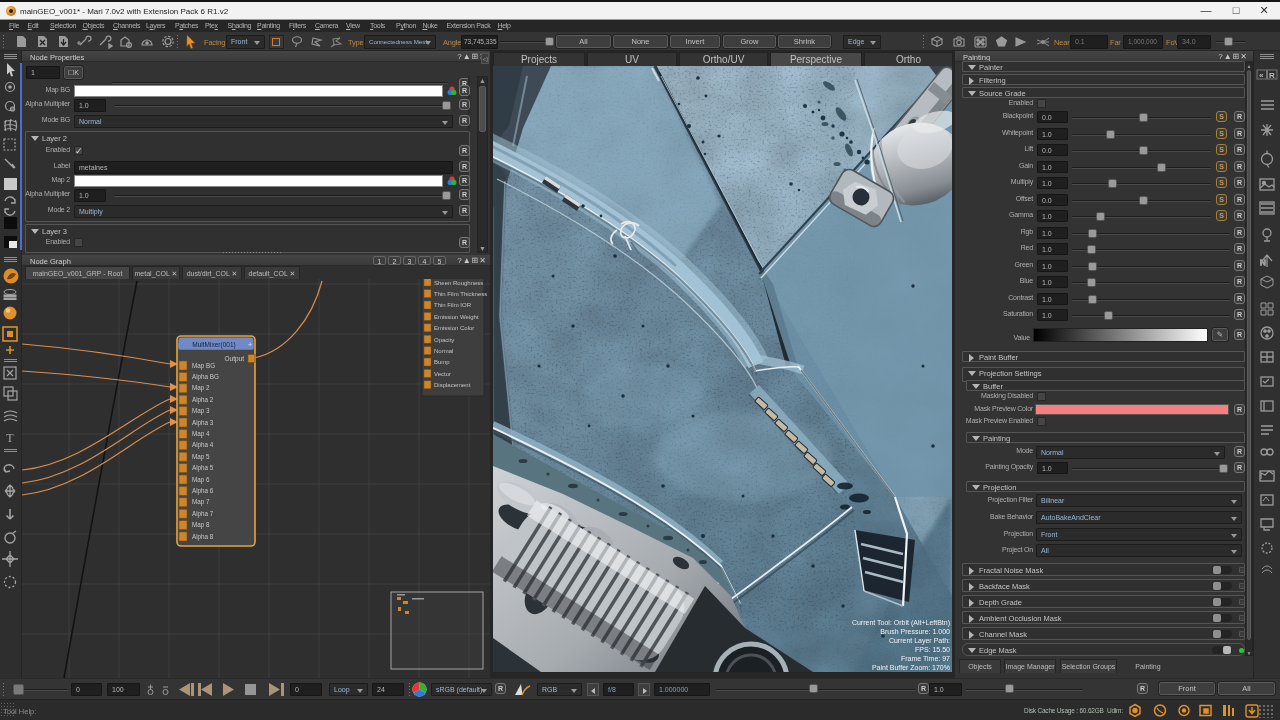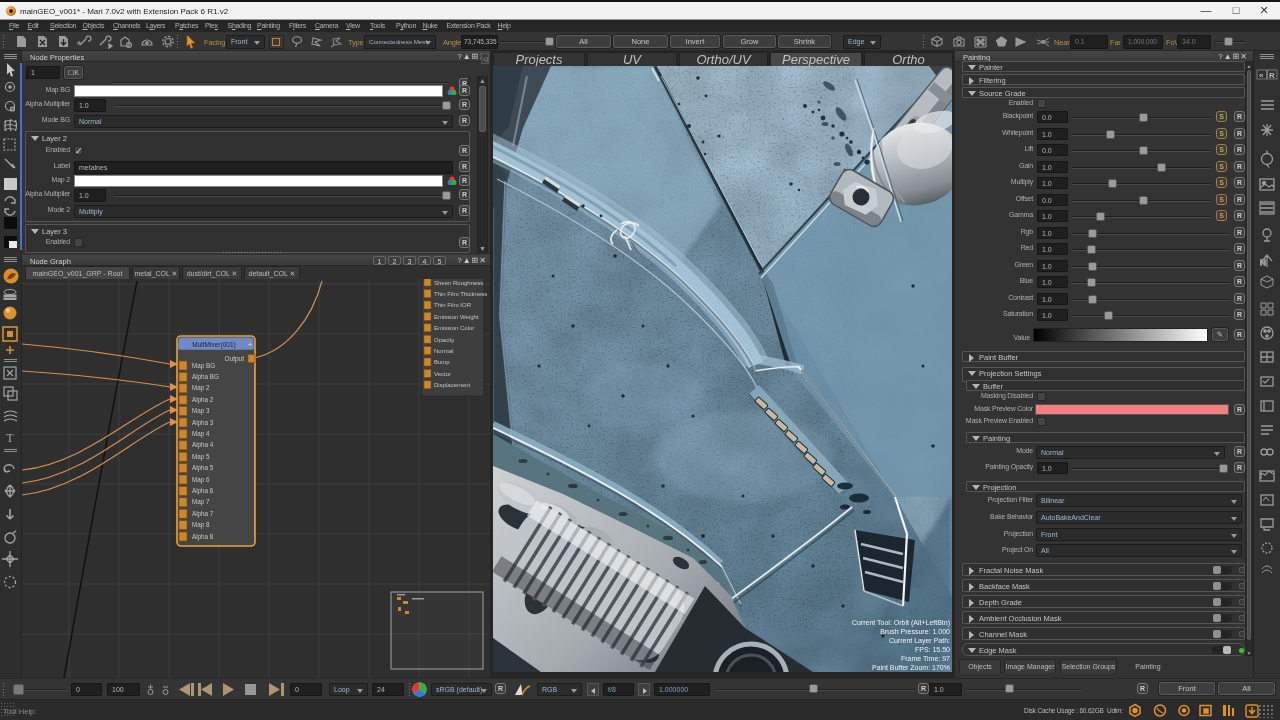--- a/index.html
+++ b/index.html
@@ -66,21 +66,21 @@
 
 
 #nodegraph { left:22px; top:255px; width:468px; height:423px; background:#2f2f2f; overflow:hidden;}
 .ngtab { background:#3a3a3a; border:1px solid #252525; border-bottom:none; color:#bdbdbd;
   font-size:7px; text-align:center; height:13px; line-height:13px; top:11px; white-space:nowrap; overflow:hidden;}
 .numbtn { width:13px; height:9px; background:#3e3e3e; border:1px solid #666; border-radius:2px;
   color:#ccc; font-size:7px; text-align:center; line-height:9px; top:1px; }
 
 
 .vtab { top:1px; height:14px; background:#333333; border:1px solid #222; border-bottom:none;
-  color:#c0c0c0; font-size:13px; text-align:center; line-height:14px;font-style:italic; }
+  color:#c0c0c0; font-size:10px; text-align:center; line-height:14px; }
 
 
 #rstrip { left:1253px; top:51px; width:27px; height:627px; background:#303030; border-left:1px solid #242424;}
 
 
 #playbar { left:0; top:678px; width:1280px; height:21px; background:#343434; border-top:1px solid #2a2a2a; }
 
 
 #statusbar { left:0; top:699px; width:1280px; height:21px; background:#2b2b2b; border-top:1px solid #222;}
 

